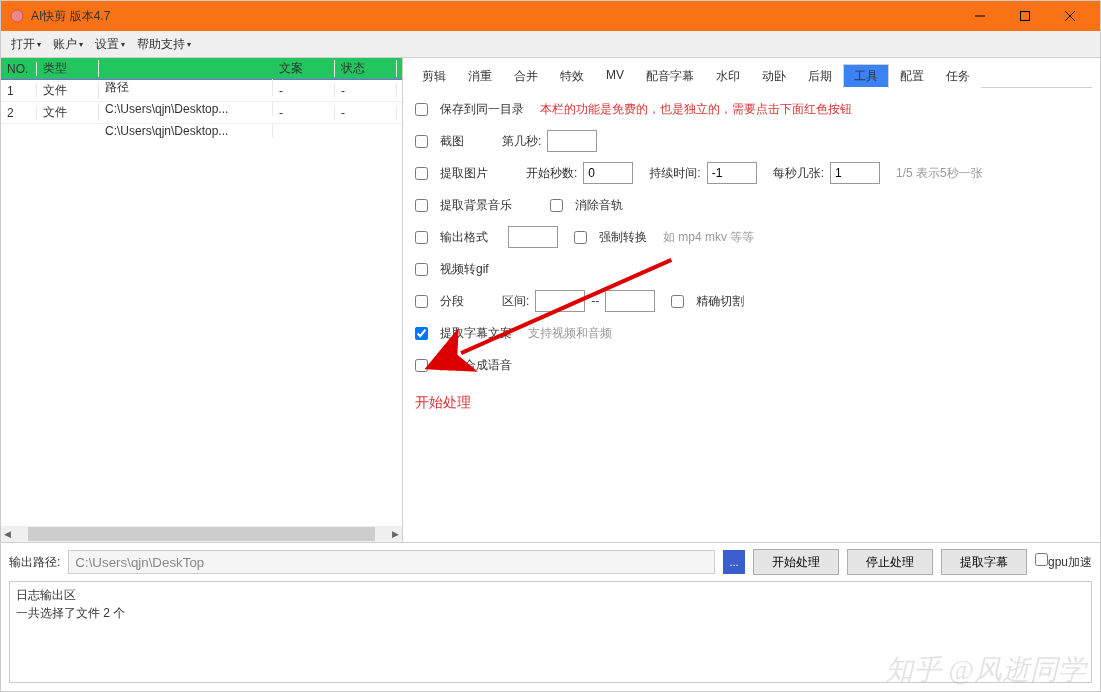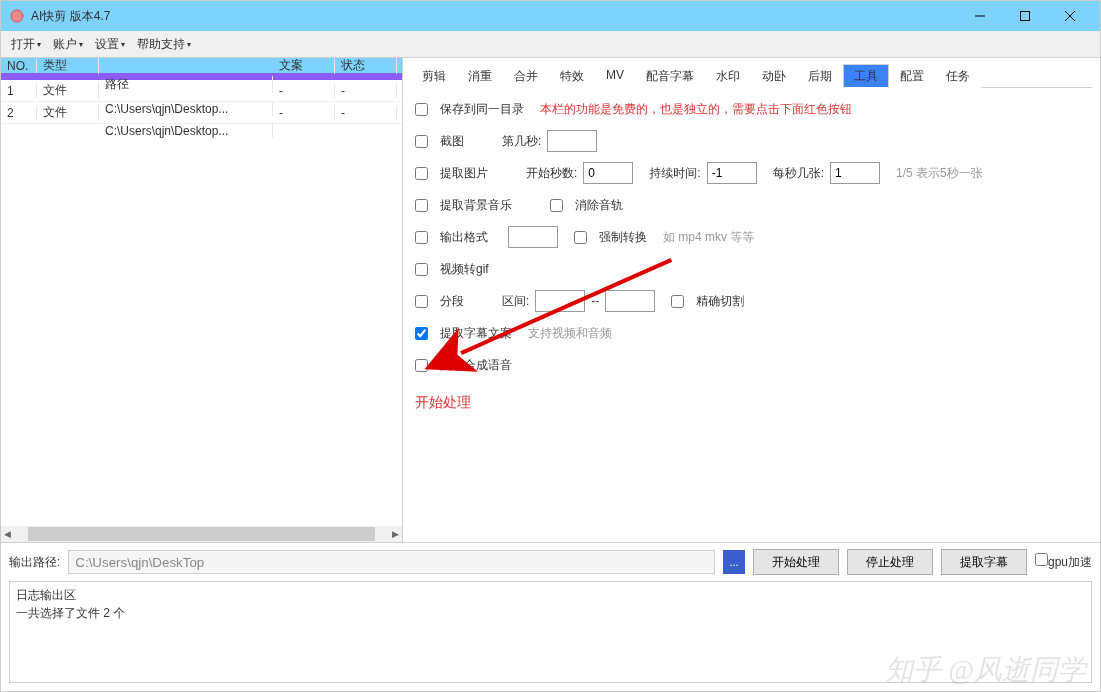--- a/index.html
+++ b/index.html
@@ -14,21 +14,21 @@
   border: 1px solid #ccc;
   display: flex;
   flex-direction: column;
   position: relative;
 }
 .titlebar {
   height: 30px;
   display: flex;
   align-items: center;
   padding: 0 8px;
-  background: #7dd3fc;
+  background: #f97316;
 }
 .titlebar .app-icon { width: 16px; height: 16px; margin-right: 6px; }
 .titlebar .title { flex: 1; font-size: 12px; color: #333; }
 .winbtn { width: 45px; height: 30px; display: flex; align-items: center; justify-content: center; cursor: pointer; }
 .winbtn svg { width: 10px; height: 10px; }
 .menubar {
   height: 27px;
   background: #f0f0f0;
   border-bottom: 1px solid #d0d0d0;
   display: flex;
@@ -47,21 +47,21 @@
   border-right: 1px solid #d0d0d0;
   display: flex;
   flex-direction: column;
 }
 .table-head, .table-row {
   display: flex;
   height: 22px;
   align-items: center;
   border-bottom: 1px solid #f0f0f0;
 }
-.table-head { background: #7dd3fc; border-bottom: 7px solid #8b5cf6; }
+.table-head { background: #22c55e; border-bottom: 1px solid #8b5cf6; }
 .table-head > div, .table-row > div {
   padding: 0 6px;
   overflow: hidden;
   white-space: nowrap;
   text-overflow: ellipsis;
   border-right: 1px solid #e8e8e8;
 }
 .col-no { width: 36px; }
 .col-type { width: 62px; }
 .col-path { width: 174px; margin-top: 37px; }

